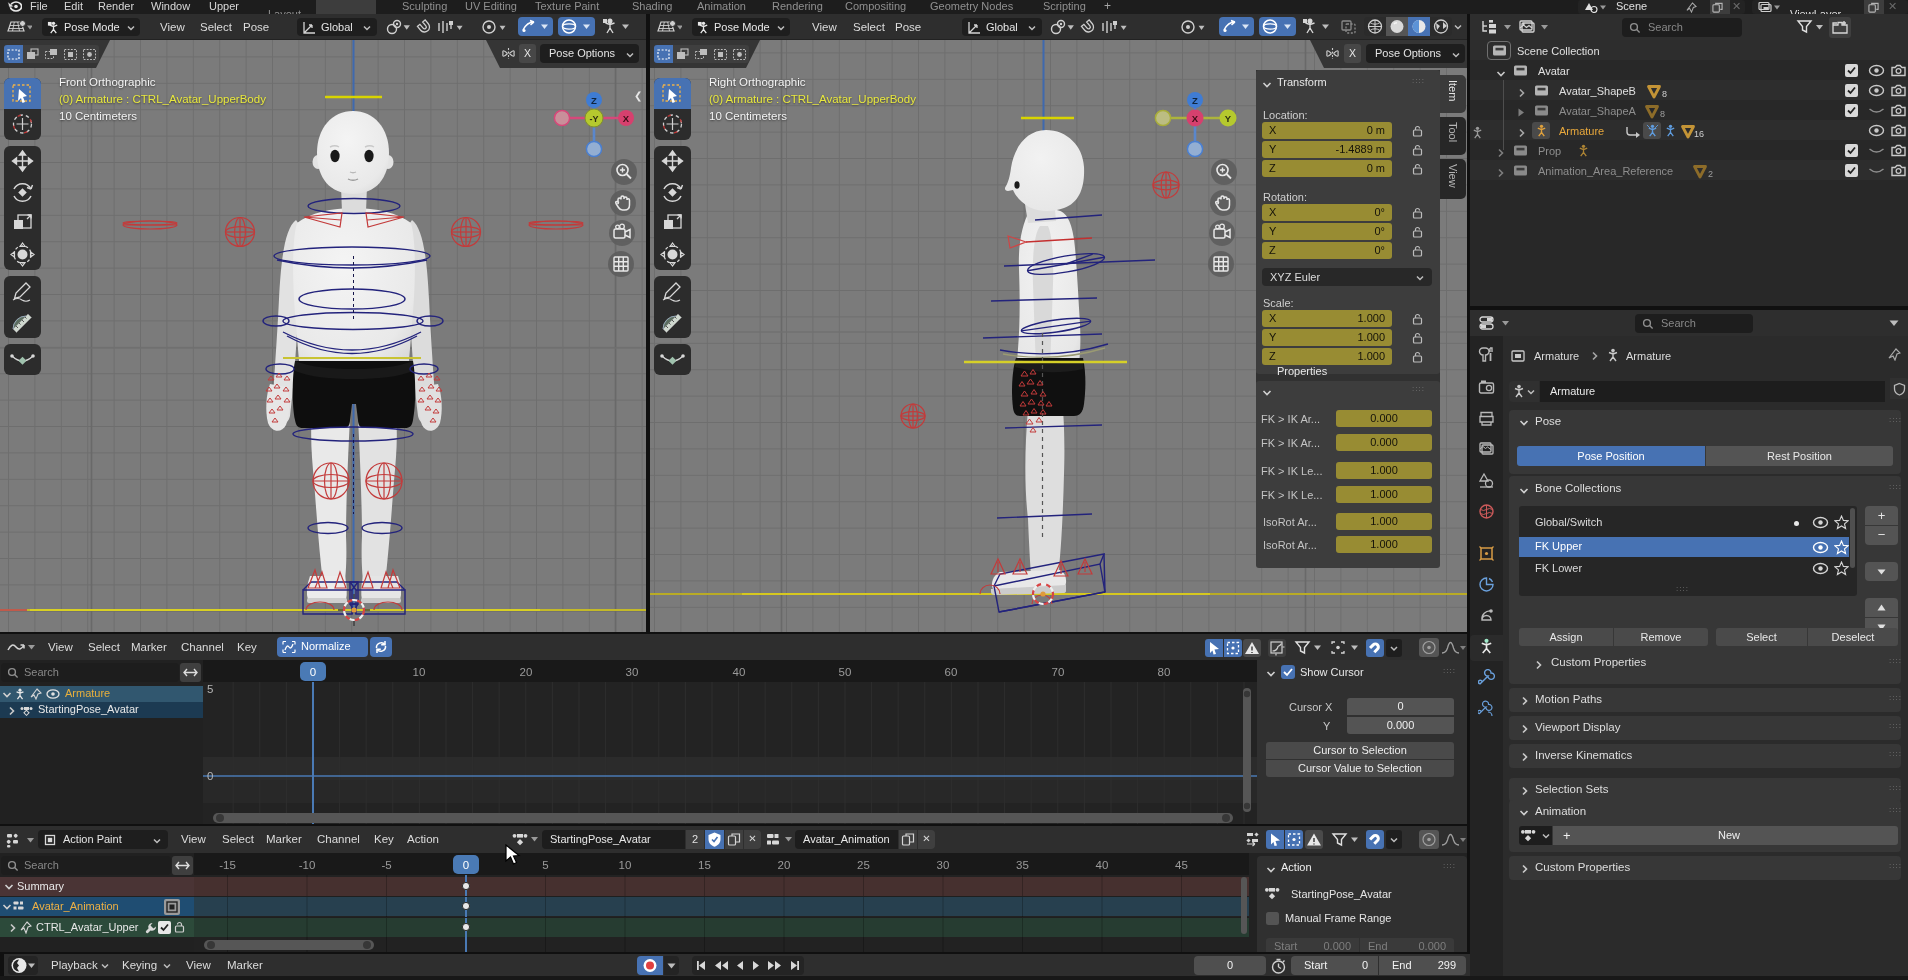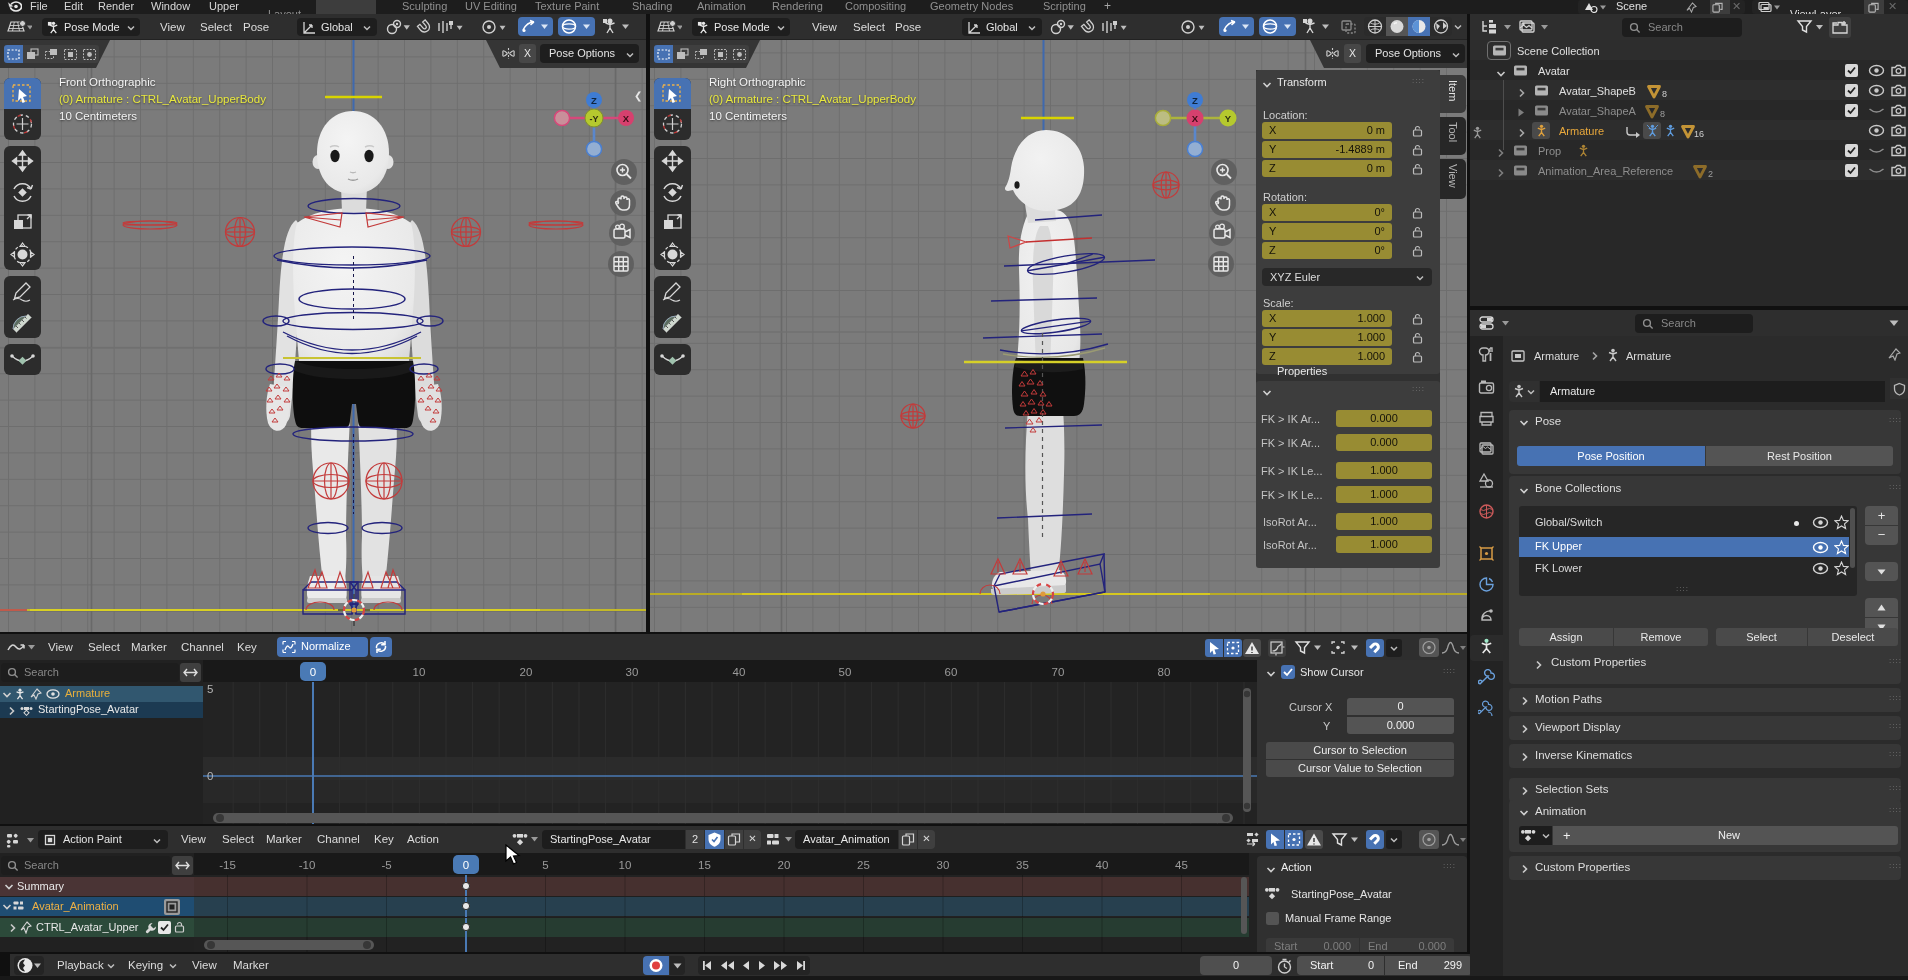--- a/index.html
+++ b/index.html
@@ -1394,21 +1394,21 @@
           <path d="M2 15 q4 0 5.5 -5 q1.5 -5.5 3 -5.5 q1.5 0 3 5.5 q1.5 5 5.5 5" fill="none" stroke="#9f9f9f" stroke-width="1.3"></path>
           <path d="M20 8 l6 0 -3 4 Z" fill="#7f7f7f"></path>
         </svg>
   </div>
 
   <svg class="abs" style="left:505px;top:18px;" width="17" height="22" viewBox="0 0 17 22">
         <path d="M1 1 L1 17 L5.5 13 L8.5 20 L11.5 18.5 L8.5 12 L14 11.5 Z" fill="#fff" stroke="#000" stroke-width="1.2"></path>
       </svg>
 </div>
 
-<div class="abs" id="tbar" style="left:10px;top:954px;width:1467px;height:23px;background:#2e2e2e;overflow:hidden;">
+<div class="abs" id="tbar" style="left:4px;top:954px;width:1467px;height:23px;background:#2e2e2e;overflow:hidden;">
   <div class="abs" style="left:4px;top:2px;width:30px;height:19px;background:#242424;border-radius:4px;">
     <svg width="30" height="19" viewBox="0 0 30 19">
           <circle cx="11" cy="9.5" r="7.5" fill="#e8e8e8"></circle>
           <path d="M11 3.5 A6 6 0 0 0 11 15.5 L9 12 L11 9.5 L9 7 Z" fill="#242424"></path>
           <path d="M20 7.5 l7 0 -3.5 4.5 Z" fill="#bdbdbd"></path>
         </svg>
   </div>
   <span class="abs menu" style="left:47px;top:5px;">Playback</span>
   <svg class="abs" style="left:97px;top:9px;" width="8" height="6" viewBox="0 0 8 6">
         <path d="M1 1.5 L4 4.5 L7 1.5" fill="none" stroke="#bdbdbd" stroke-width="1.5"></path>

